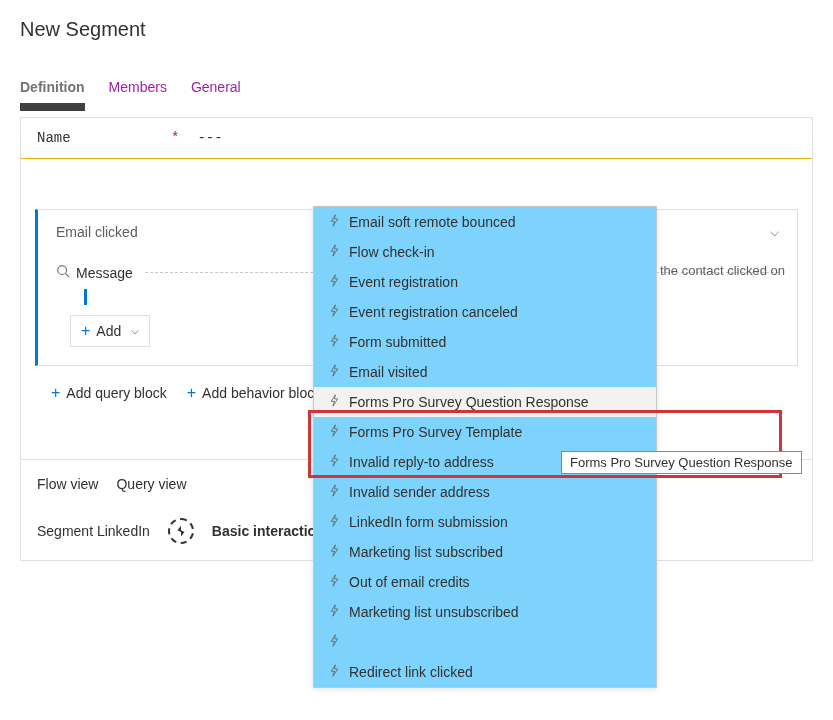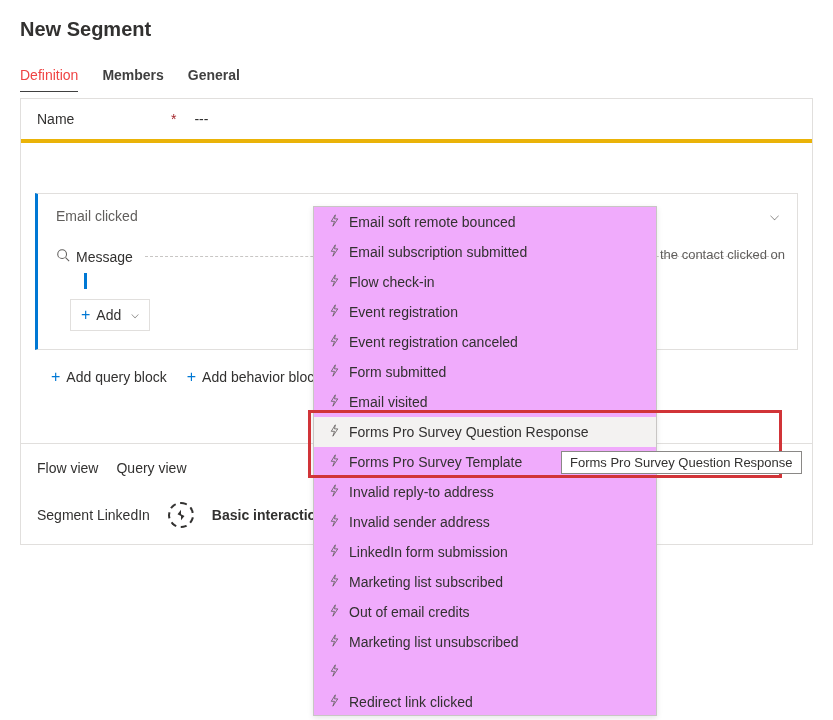--- a/index.html
+++ b/index.html
@@ -7,26 +7,26 @@
     font-family: "Segoe UI", -apple-system, sans-serif;
     font-size: 14px;
     color: #323130;
     background: #fff;
     width: 833px;
     height: 720px;
     overflow: hidden;
     position: relative;
   }
   .page { padding: 18px 20px 0 20px; }
-  .page-title { font-size: 20px; font-weight: 700; margin-bottom: 20px; }
+  .page-title { font-size: 20px; font-weight: 400; margin-bottom: 32px; }
   .tabs { display: flex; gap: 24px; border-bottom: none; margin-bottom: 0; }
-  .tab { padding: 6px 0 8px 0; cursor: pointer; color: #404040; font-size: 14px; font-weight: bold; }
-  .tab.active { color: #ef4444; border-bottom: 1px solid #404040; font-weight: 400; }
+  .tab { padding: 6px 0 8px 0; cursor: pointer; color: #a21caf; font-size: 14px; }
+  .tab.active { color: #737373; border-bottom: 8px solid #404040; font-weight: 700; }
   .panel { border: 1px solid #e1dfdd; margin-top: 6px; }
-  .name-row { display:flex; align-items:center; padding: 12px 16px; border-bottom: 4px solid #eab308; }
+  .name-row { display:flex; align-items:center; padding: 12px 16px; border-bottom: 1px solid #eab308; font-family: Liberation Mono, monospace; }
   .name-label { width: 130px; color: #323130; }
   .req { color: #a4262c; margin-left: 4px; margin-right: 18px; }
   .name-value { color: #323130; }
   .canvas { padding: 50px 14px 20px 14px; position: relative; min-height: 300px; }
   .block {
     border: 1px solid #e1dfdd;
     border-left: 3px solid #0078d4;
     padding: 14px 18px 18px 18px;
     background: #fff;
   }
@@ -56,21 +56,21 @@
     display:flex; align-items:center; justify-content:center; font-size:12px; font-weight:600;
   }
   .tmpl-name { font-weight:600; }
 
   
   .dropdown {
     position:absolute;
     left: 313px; top: 206px;
     width: 344px;
     max-height: 510px;
-    background:#f0abfc;
+    background:#7dd3fc;
     border:1px solid #c8c6c4;
     box-shadow: 0 2px 6px rgba(0,0,0,0.1);
     overflow-y: auto;
     z-index: 10;
   }
   .dropdown::-webkit-scrollbar { width: 16px; }
   .dropdown::-webkit-scrollbar-track { background:#f3f2f1; }
   .dropdown::-webkit-scrollbar-thumb { background:#c8c6c4; }
   .dd-item {
     display:flex; align-items:center; gap:8px;
@@ -182,26 +182,20 @@
     <div class="dd-item">
       <span><svg class="bolt-svg" viewBox="0 0 16 16" fill="none" stroke="#605e5c" stroke-width="1">
           <path d="M9 1 L4 9 L8 9 L6 15 L12 6 L8 6 Z"></path>
         </svg></span>
       <span>Email soft remote bounced</span>
     </div>
     <div class="dd-item">
       <span><svg class="bolt-svg" viewBox="0 0 16 16" fill="none" stroke="#605e5c" stroke-width="1">
           <path d="M9 1 L4 9 L8 9 L6 15 L12 6 L8 6 Z"></path>
         </svg></span>
-      <span>Email subscription submitted</span>
-    </div>
-    <div class="dd-item">
-      <span><svg class="bolt-svg" viewBox="0 0 16 16" fill="none" stroke="#605e5c" stroke-width="1">
-          <path d="M9 1 L4 9 L8 9 L6 15 L12 6 L8 6 Z"></path>
-        </svg></span>
       <span>Flow check-in</span>
     </div>
     <div class="dd-item">
       <span><svg class="bolt-svg" viewBox="0 0 16 16" fill="none" stroke="#605e5c" stroke-width="1">
           <path d="M9 1 L4 9 L8 9 L6 15 L12 6 L8 6 Z"></path>
         </svg></span>
       <span>Event registration</span>
     </div>
     <div class="dd-item">
       <span><svg class="bolt-svg" viewBox="0 0 16 16" fill="none" stroke="#605e5c" stroke-width="1">

